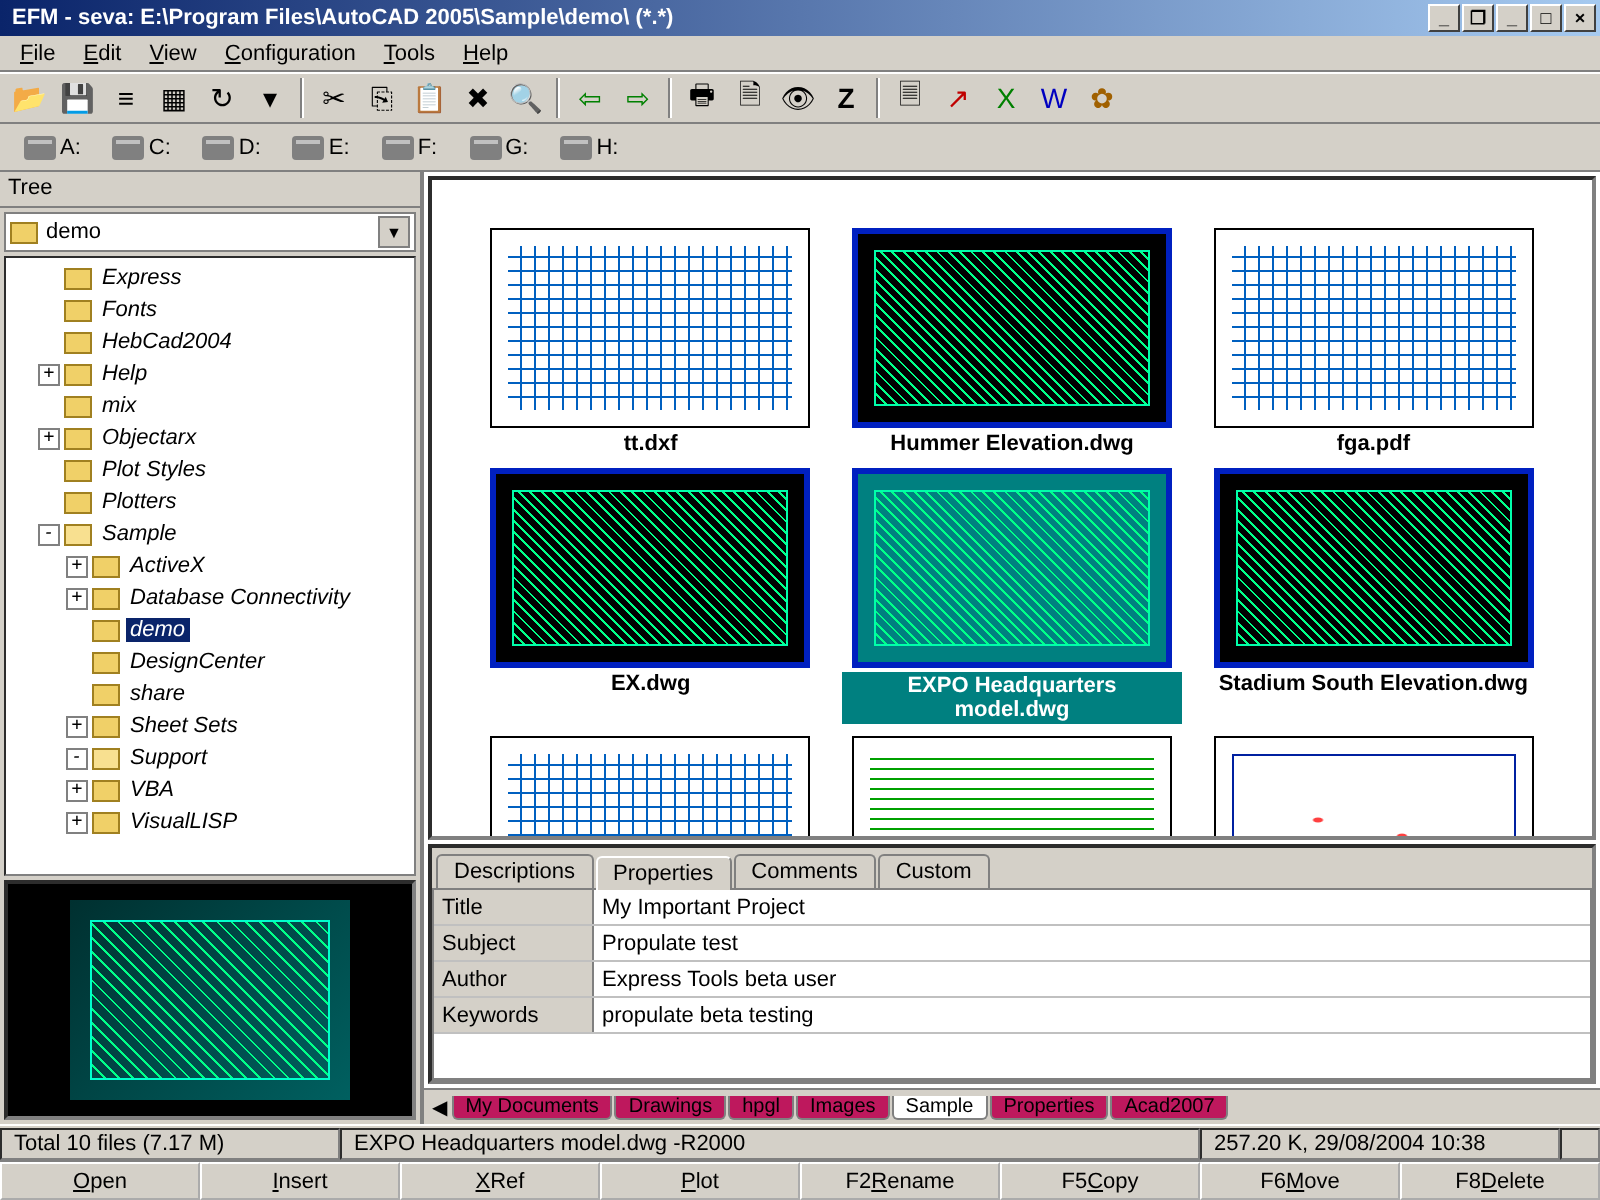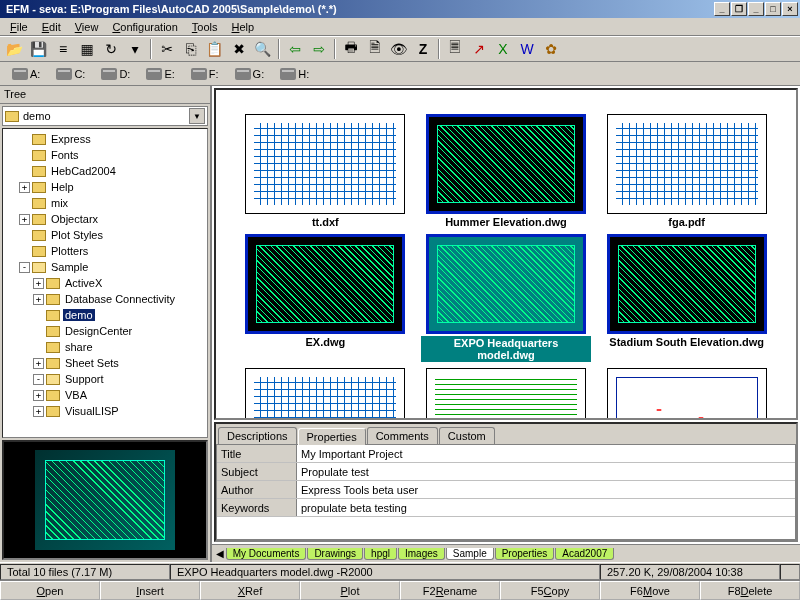--- a/index.html
+++ b/index.html
@@ -18,21 +18,21 @@
 .drive-item { display:flex; align-items:center; gap:2px; padding:0 6px; cursor:pointer;}
 .drive-icon { width:16px; height:12px; background:#808080; border-radius:2px; position:relative;}
 .drive-icon::before{content:'';position:absolute;top:2px;left:2px;right:2px;height:2px;background:#c0c0c0;}
 .main { flex:1; display:flex; overflow:hidden; }
 .left-pane { width:212px; display:flex; flex-direction:column; border-right:2px solid #808080;}
 .tree-header { height:18px; background:#d4d0c8; border-bottom:1px solid #808080; padding:2px 4px;}
 .tree-combo { height:20px; border:1px solid #808080; background:#fff; margin:2px; display:flex; align-items:center; padding:0 2px;}
 .tree-combo-folder {width:14px;height:11px;background:#f0d068;border:1px solid #a08020;margin-right:4px;}
 .tree-combo-arrow{width:16px;height:16px;background:#d4d0c8;border:1px solid #808080;display:flex;align-items:center;justify-content:center;font-size:8px;}
 .tree-body { flex:1; background:#fff; border:1px inset #808080; margin:0 2px; overflow:auto; padding:2px;}
-.tree-node { display:flex; align-items:center; height:16px; white-space:nowrap; cursor:pointer;}
+.tree-node { display:flex; align-items:center; height:16px; white-space:nowrap; cursor:pointer;font-style:italic;}
 .tree-exp { width:11px; height:11px; border:1px solid #808080; background:#fff; display:flex; align-items:center; justify-content:center; font-size:9px; line-height:1; margin-right:2px; font-family:monospace;}
 .tree-noexp{width:11px;height:11px;margin-right:2px;}
 .tree-folder{width:14px;height:11px;background:#f0d068;border:1px solid #a08020;margin-right:3px;}
 .tree-folder.open{background:#f8e090;}
 .tree-label{padding:0 2px;}
 .tree-label.sel{background:#0a246a;color:#fff;}
 .d1{padding-left:14px;}.d2{padding-left:28px;}.d3{padding-left:42px;}
 .preview-pane{height:120px;background:#000;border:2px inset #808080;margin:2px;display:flex;align-items:center;justify-content:center;position:relative;}
 .preview-img{width:140px;height:100px;background:linear-gradient(135deg,#003030,#006060);position:relative;}
 .preview-img::after{content:'';position:absolute;inset:10px;border:1px solid #00ffcc;background:repeating-linear-gradient(45deg,transparent,transparent 4px,#00ff88 4px,#00ff88 5px);}
@@ -54,21 +54,21 @@
 .thumb-label.sel{background:#008080;color:#fff;padding:1px 4px;}
 .props-area{height:120px;border:2px inset #808080;margin:0 2px 2px 2px;display:flex;flex-direction:column;background:#d4d0c8;}
 .props-tabs{height:20px;display:flex;align-items:flex-end;padding-left:2px;background:#d4d0c8;}
 .props-tab{padding:2px 8px;border:1px solid #808080;border-bottom:none;background:#d4d0c8;margin-right:1px;cursor:pointer;border-radius:3px 3px 0 0;font-size:11px;}
 .props-tab.active{background:#d4d0c8;position:relative;top:1px;border-top:1px solid #fff;border-left:1px solid #fff;}
 .props-body{flex:1;background:#fff;border:1px solid #808080;overflow:auto;}
 .props-row{display:flex;border-bottom:1px solid #c0c0c0;height:18px;align-items:center;}
 .props-key{width:80px;background:#d4d0c8;padding:0 4px;border-right:1px solid #808080;height:100%;display:flex;align-items:center;}
 .props-val{flex:1;padding:0 4px;}
 .bottom-tabs{height:18px;display:flex;align-items:center;padding-left:4px;background:#d4d0c8;border-top:1px solid #808080;}
-.btab{padding:0 6px;border:1px solid #808080;border-top:none;border-radius:0 0 3px 3px;background:#bef264;margin-right:1px;font-size:10px;cursor:pointer;}
+.btab{padding:0 6px;border:1px solid #808080;border-top:none;border-radius:0 0 3px 3px;background:#be185d;margin-right:1px;font-size:10px;cursor:pointer;}
 .btab.active{background:#fff;}
 .status-bar{height:18px;background:#d4d0c8;border-top:1px solid #fff;display:flex;align-items:center;font-size:11px;}
 .status-cell{border:1px inset #808080;padding:1px 6px;height:16px;display:flex;align-items:center;}
 .fkey-bar{height:20px;background:#d4d0c8;border-top:1px solid #808080;display:flex;}
 .fkey{flex:1;border:1px outset #fff;display:flex;align-items:center;justify-content:center;cursor:pointer;font-size:11px;}
 .fkey u{text-decoration:underline;}
 </style>
 </head>
 <body>
 

